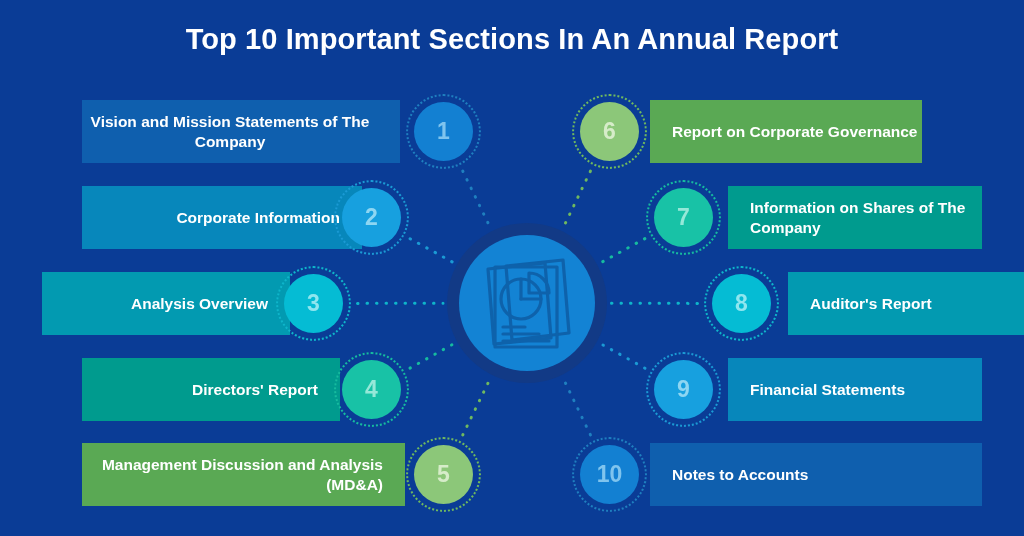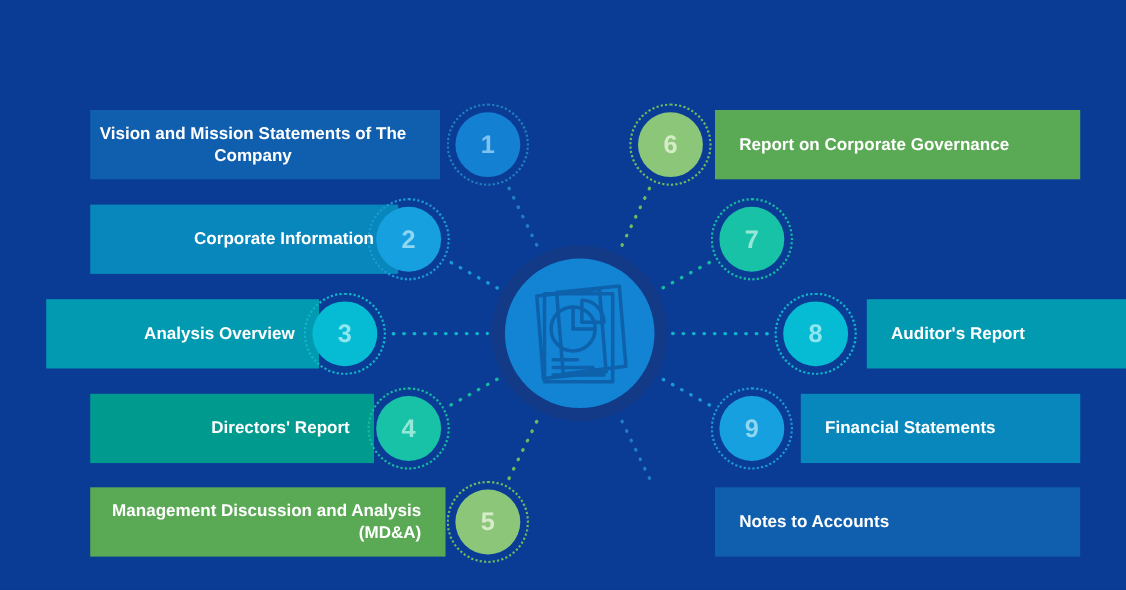--- a/index.html
+++ b/index.html
@@ -130,20 +130,21 @@
   }
   #hub-icon {
     display: block;
   }
 </style>
 </head>
 <body>
 
 <div id="infographic">
 
+  <div id="title">Top 10 Important Sections In An Annual Report</div>
 
   <svg id="connectors" width="1024" height="536" viewBox="0 0 1024 536">
       <line x1="462.7610938069402" y1="171.06021063341612" x2="490.22882091402323" y2="227.47596151802378" stroke="#1f7fbf" stroke-width="3" stroke-linecap="round" stroke-dasharray="0.5 9"></line>
       <line x1="410.0561171951136" y1="238.69966572464446" x2="453.39286717296494" y2="262.52791088931514" stroke="#1b9ad4" stroke-width="3" stroke-linecap="round" stroke-dasharray="0.5 9"></line>
       <line x1="357.4998793394934" y1="303.3969557860902" x2="443.0002303518762" y2="303.19672077200966" stroke="#0fb5ca" stroke-width="3" stroke-linecap="round" stroke-dasharray="0.5 9"></line>
       <line x1="409.951250507804" y1="368.11071917090004" x2="453.5930672123742" y2="343.8340815828272" stroke="#16bb9f" stroke-width="3" stroke-linecap="round" stroke-dasharray="0.5 9"></line>
       <line x1="462.7610938069402" y1="434.9397893665839" x2="490.22882091402323" y2="378.5240384819762" stroke="#6fb95f" stroke-width="3" stroke-linecap="round" stroke-dasharray="0.5 9"></line>
       <line x1="590.4260168308123" y1="171.15076501231147" x2="563.4139678684493" y2="227.30308497649628" stroke="#6fb95f" stroke-width="3" stroke-linecap="round" stroke-dasharray="0.5 9"></line>
       <line x1="644.8867472559303" y1="238.59541923078564" x2="600.716209784133" y2="262.7269269230456" stroke="#16bb9f" stroke-width="3" stroke-linecap="round" stroke-dasharray="0.5 9"></line>
       <line x1="697.5001195380939" y1="303.39743617607945" x2="610.9997717909116" y2="303.19580366384827" stroke="#0fb5ca" stroke-width="3" stroke-linecap="round" stroke-dasharray="0.5 9"></line>
@@ -191,29 +192,32 @@
       <div class="row left" style="top: 443px; left: 0px; width: 1024px;">
         <div class="bar" style="left: 82px; width: 323px; background: rgb(90, 169, 84);">
           <span>Management Discussion and Analysis (MD&amp;A)</span>
         </div>
         <div class="node" style="left: 406px;">
           <div class="ring" style="border-color: rgb(111, 185, 95);"></div>
           <div class="disc" style="background: rgb(140, 199, 121); color: rgb(214, 236, 201);">5</div>
         </div>
       </div>
       <div class="row right" style="top: 100px; left: 0px; width: 1024px;">
-        <div class="bar" style="left: 650px; width: 332px; background: rgb(90, 169, 84);">
+        <div class="bar" style="left: 650px; width: 272px; background: rgb(90, 169, 84);">
           <span>Report on Corporate Governance</span>
         </div>
         <div class="node" style="left: 572px;">
           <div class="ring" style="border-color: rgb(111, 185, 95);"></div>
           <div class="disc" style="background: rgb(140, 199, 121); color: rgb(214, 236, 201);">6</div>
         </div>
       </div>
       <div class="row right" style="top: 186px; left: 0px; width: 1024px;">
+        <div class="bar" style="left: 728px; width: 254px; background: rgb(0, 155, 142);">
+          <span>Information on Shares of The Company</span>
+        </div>
         <div class="node" style="left: 646px;">
           <div class="ring" style="border-color: rgb(22, 187, 159);"></div>
           <div class="disc" style="background: rgb(24, 194, 166); color: rgb(149, 232, 216);">7</div>
         </div>
       </div>
       <div class="row right" style="top: 272px; left: 0px; width: 1024px;">
         <div class="bar" style="left: 788px; width: 243px; background: rgb(2, 154, 177);">
           <span>Auditor's Report</span>
         </div>
         <div class="node" style="left: 704px;">
@@ -226,20 +230,24 @@
           <span>Financial Statements</span>
         </div>
         <div class="node" style="left: 646px;">
           <div class="ring" style="border-color: rgb(27, 154, 212);"></div>
           <div class="disc" style="background: rgb(23, 160, 223); color: rgb(142, 214, 242);">9</div>
         </div>
       </div>
       <div class="row right" style="top: 443px; left: 0px; width: 1024px;">
         <div class="bar" style="left: 650px; width: 332px; background: rgb(15, 95, 174);">
           <span>Notes to Accounts</span>
+        </div>
+        <div class="node" style="left: 572px;">
+          <div class="ring" style="border-color: rgb(31, 127, 191);"></div>
+          <div class="disc" style="background: rgb(19, 128, 210); color: rgb(127, 196, 238);">10</div>
         </div>
       </div>
     </div>
 
   <div id="hub">
     <div id="hub-inner">
       <svg id="hub-icon" width="96" height="104" viewBox="0 0 96 104">
         <g fill="none" stroke="#0e62ab" stroke-width="3.2" stroke-linejoin="round" stroke-linecap="round">
 
           <path d="M27 15 L84 9 L90 82 L33 89 Z"></path>

